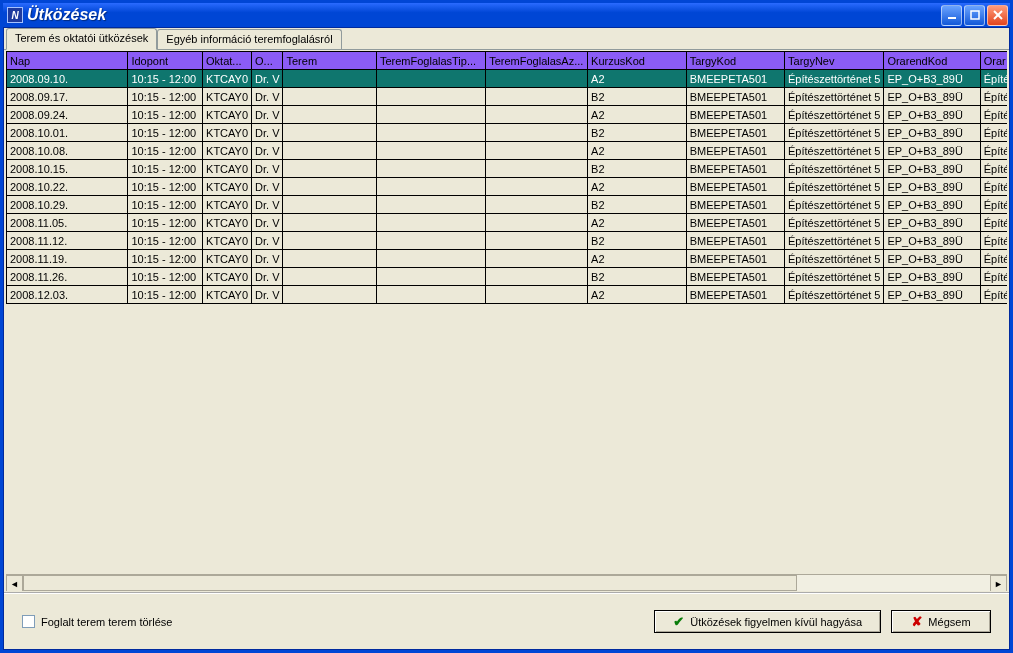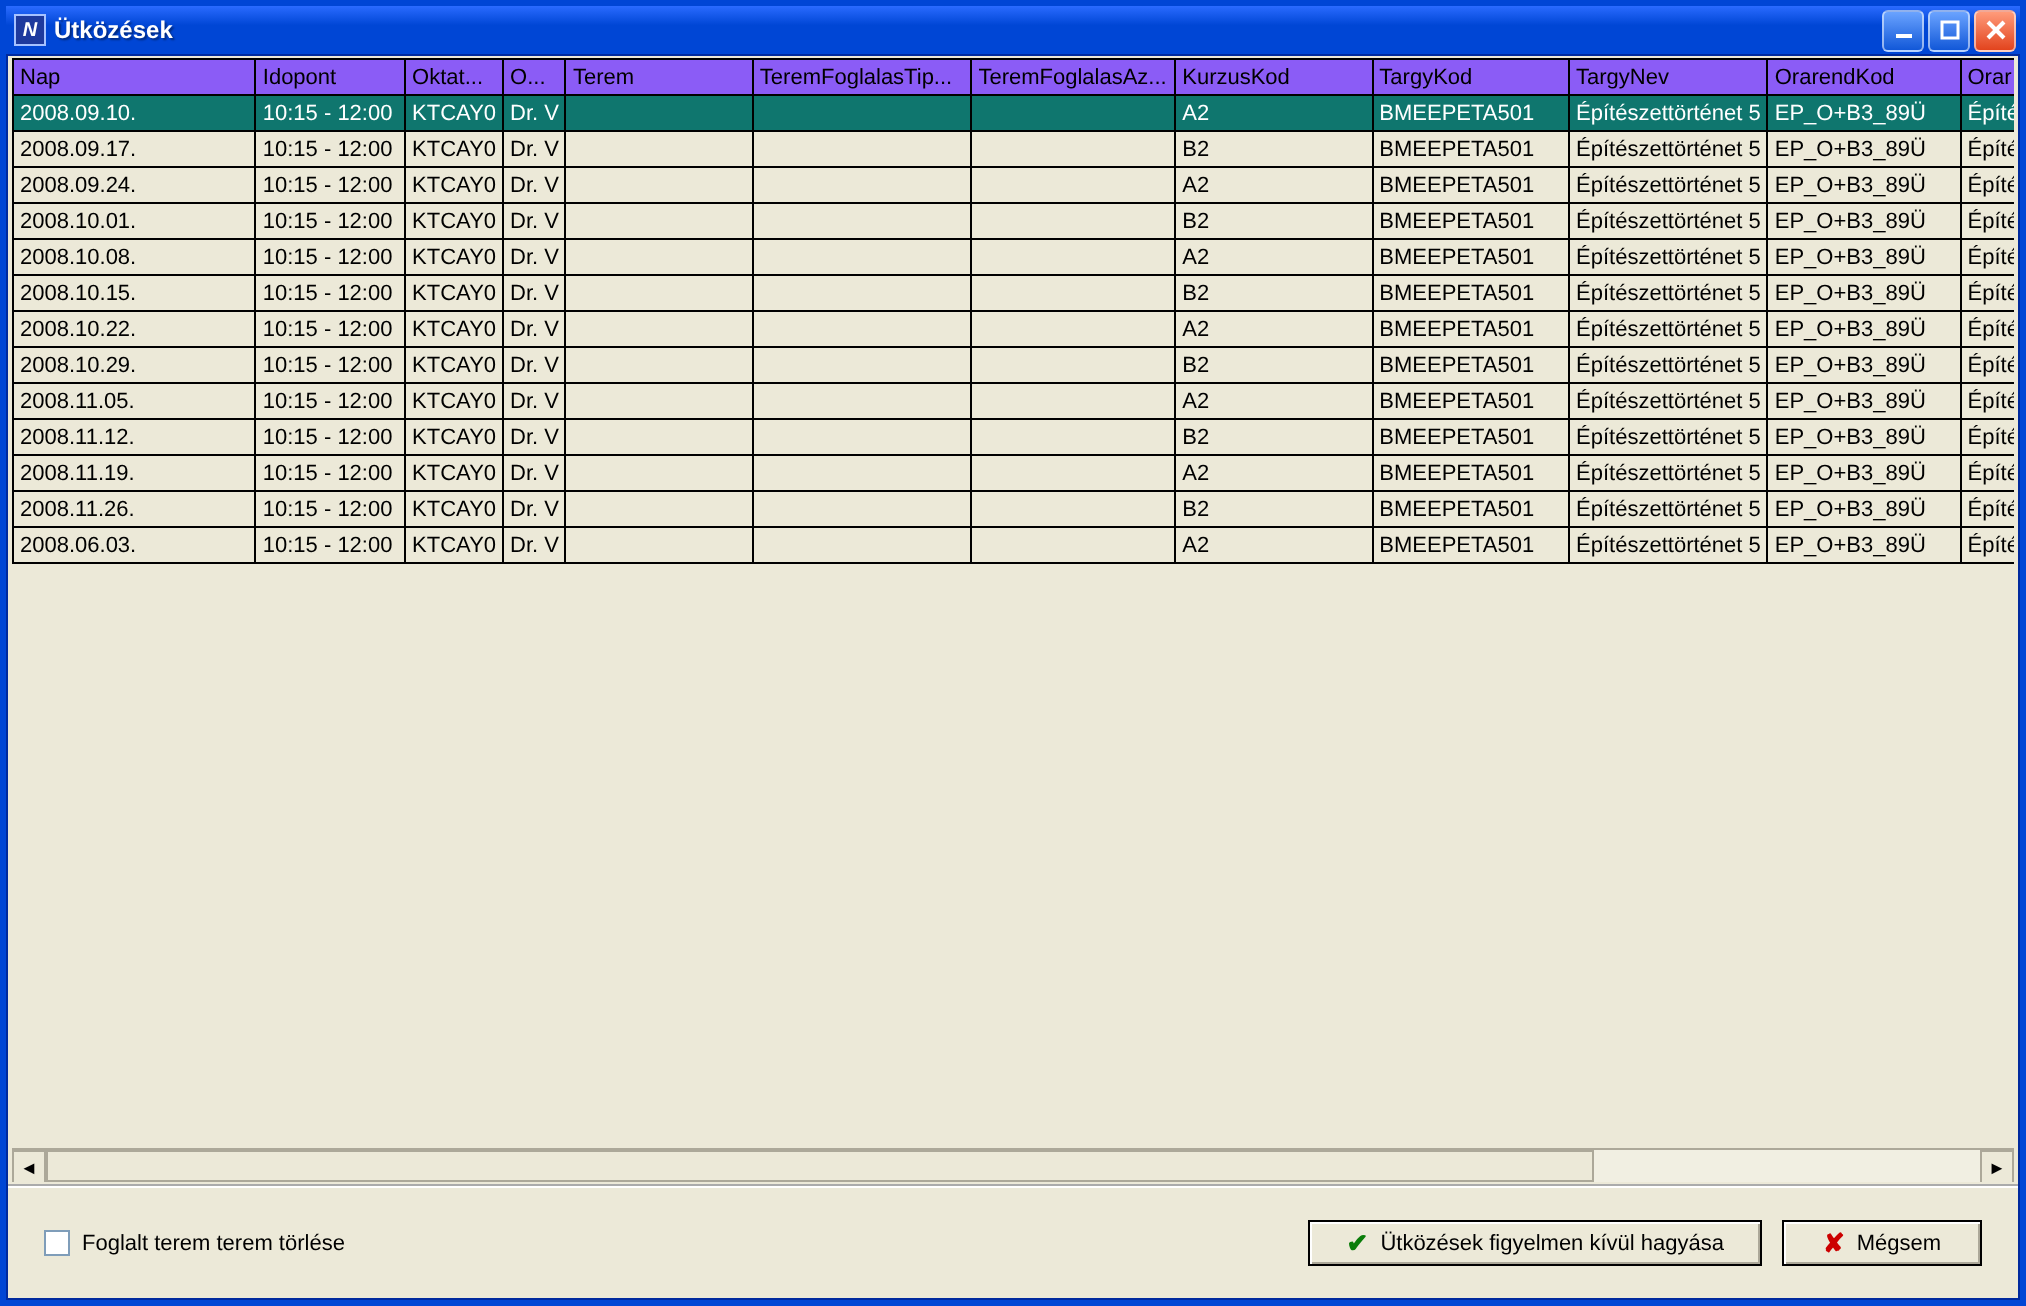--- a/index.html
+++ b/index.html
@@ -20,23 +20,24 @@
 }
 .title-icon {
   width: 16px; height: 16px;
   background: #1e3a9e;
   border: 1px solid #a6c2ff;
   margin-right: 4px;
   display:flex;align-items:center;justify-content:center;
   color:#fff; font-style: italic; font-weight:bold; font-size:10px;
 }
 .title-text {
-  color: #fff; font-weight: bold; font-size: 12px;
+  color: #fff; font-weight: bold; font-size: 16px;
   flex: 1;
   text-shadow: 1px 1px 1px rgba(0,0,0,0.4);
+  font-style: italic;
 }
 .win-btns { display: flex; gap: 2px; }
 .win-btn {
   width: 21px; height: 21px;
   border-radius: 3px;
   border: 1px solid #fff8;
   display:flex;align-items:center;justify-content:center;
   color:#fff; font-weight:bold;
 }
 .win-btn.min, .win-btn.max { background: linear-gradient(to bottom,#6aa3ff,#1258d8); }
@@ -198,20 +199,28 @@
         <svg width="10" height="10">
             <line x1="1" y1="1" x2="9" y2="9" stroke="#fff" stroke-width="2"></line>
             <line x1="9" y1="1" x2="1" y2="9" stroke="#fff" stroke-width="2"></line>
           </svg>
       </div>
     </div>
   </div>
 
   <div class="client">
 
+    <div class="tabstrip">
+      <div class="tab active">
+        <span>Terem és oktatói ütközések</span>
+      </div>
+      <div class="tab">
+        <span>Egyéb információ teremfoglalásról</span>
+      </div>
+    </div>
 
     <div class="grid-area">
       <table class="grid">
         <thead>
           <tr>
             <th class="c-nap">Nap</th>
             <th class="c-ido">Idopont</th>
             <th class="c-okt">Oktat...</th>
             <th class="c-o">O...</th>
             <th class="c-terem">Terem</th>
@@ -387,21 +396,21 @@
               <td class="c-terem"></td>
               <td class="c-tft"></td>
               <td class="c-tfa"></td>
               <td class="c-kurz">B2</td>
               <td class="c-targ">BMEEPETA501</td>
               <td class="c-tnev">Építészettörténet 5</td>
               <td class="c-ora">EP_O+B3_89Ü</td>
               <td class="c-orar">Építé</td>
             </tr>
             <tr>
-              <td class="c-nap">2008.06.03.</td>
+              <td class="c-nap">2008.12.03.</td>
               <td class="c-ido">10:15 - 12:00</td>
               <td class="c-okt">KTCAY0</td>
               <td class="c-o">Dr. V</td>
               <td class="c-terem"></td>
               <td class="c-tft"></td>
               <td class="c-tfa"></td>
               <td class="c-kurz">A2</td>
               <td class="c-targ">BMEEPETA501</td>
               <td class="c-tnev">Építészettörténet 5</td>
               <td class="c-ora">EP_O+B3_89Ü</td>

